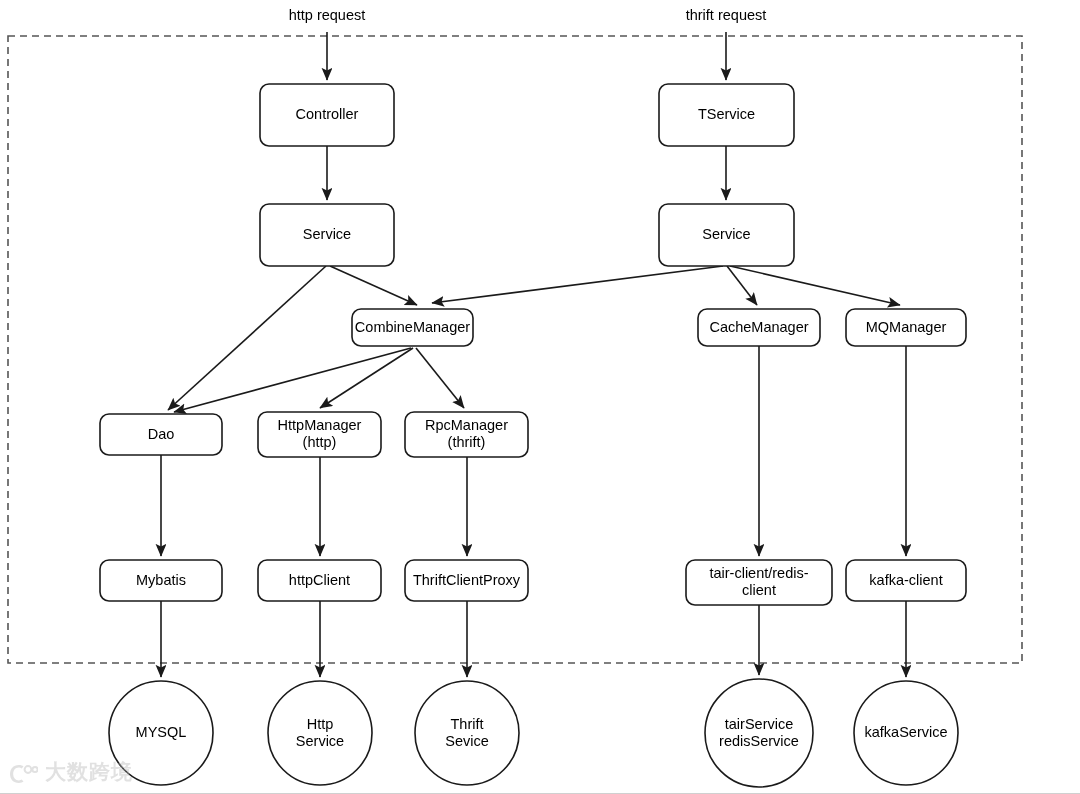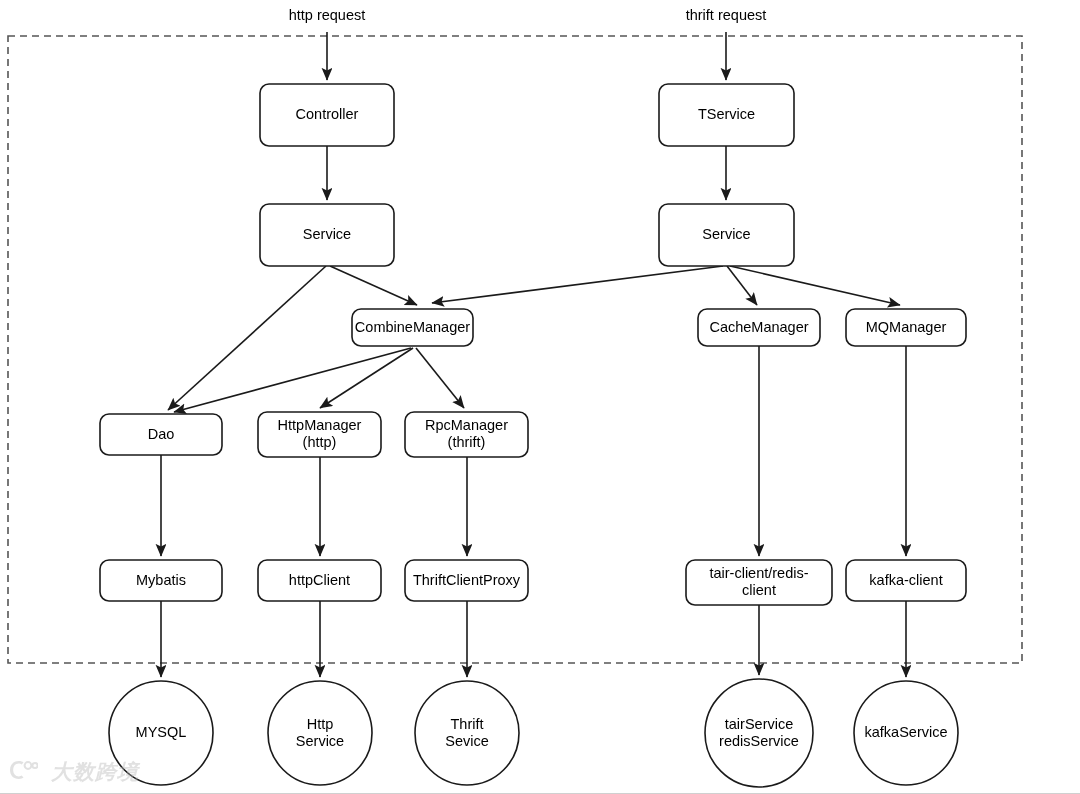--- a/index.html
+++ b/index.html
@@ -56,25 +56,24 @@
     fill: none;
     stroke: #555555;
     stroke-width: 1.6;
     stroke-dasharray: 7 5;
   }
   .watermark {
     position: absolute;
     left: 8px;
     bottom: 8px;
     display: flex;
-    align-items: flex-start;
-    gap: 13px;
+    align-items: flex-end;
+    gap: 7px;
     opacity: 0.42;
     pointer-events: none;
-    font-style: italic;
   }
   .watermark-text {
     font-family: "DejaVu Sans", sans-serif;
     font-size: 21px;
     color: #b8b8b8;
     letter-spacing: 1px;
     font-weight: bold;
   }
   .watermark-mark {
     display: block;

